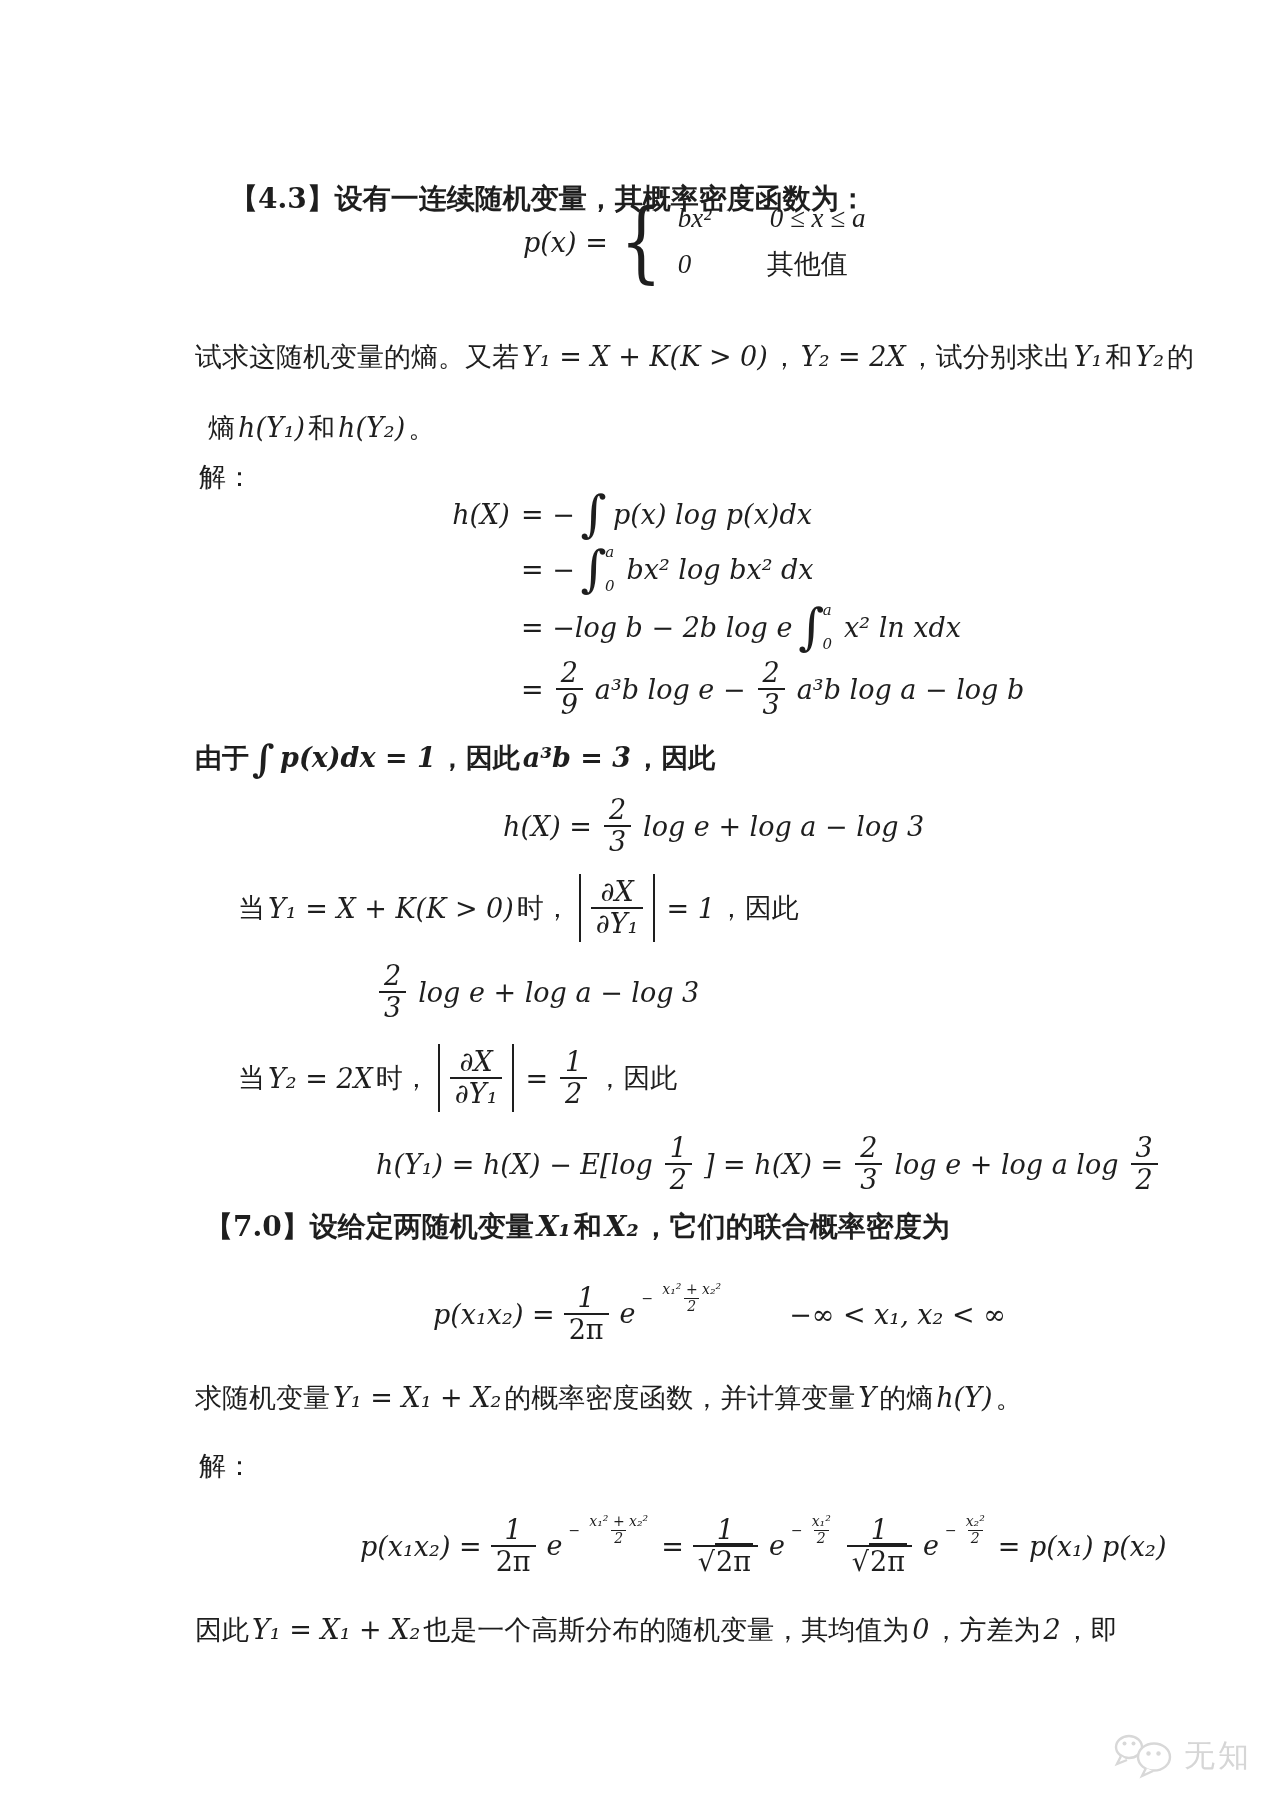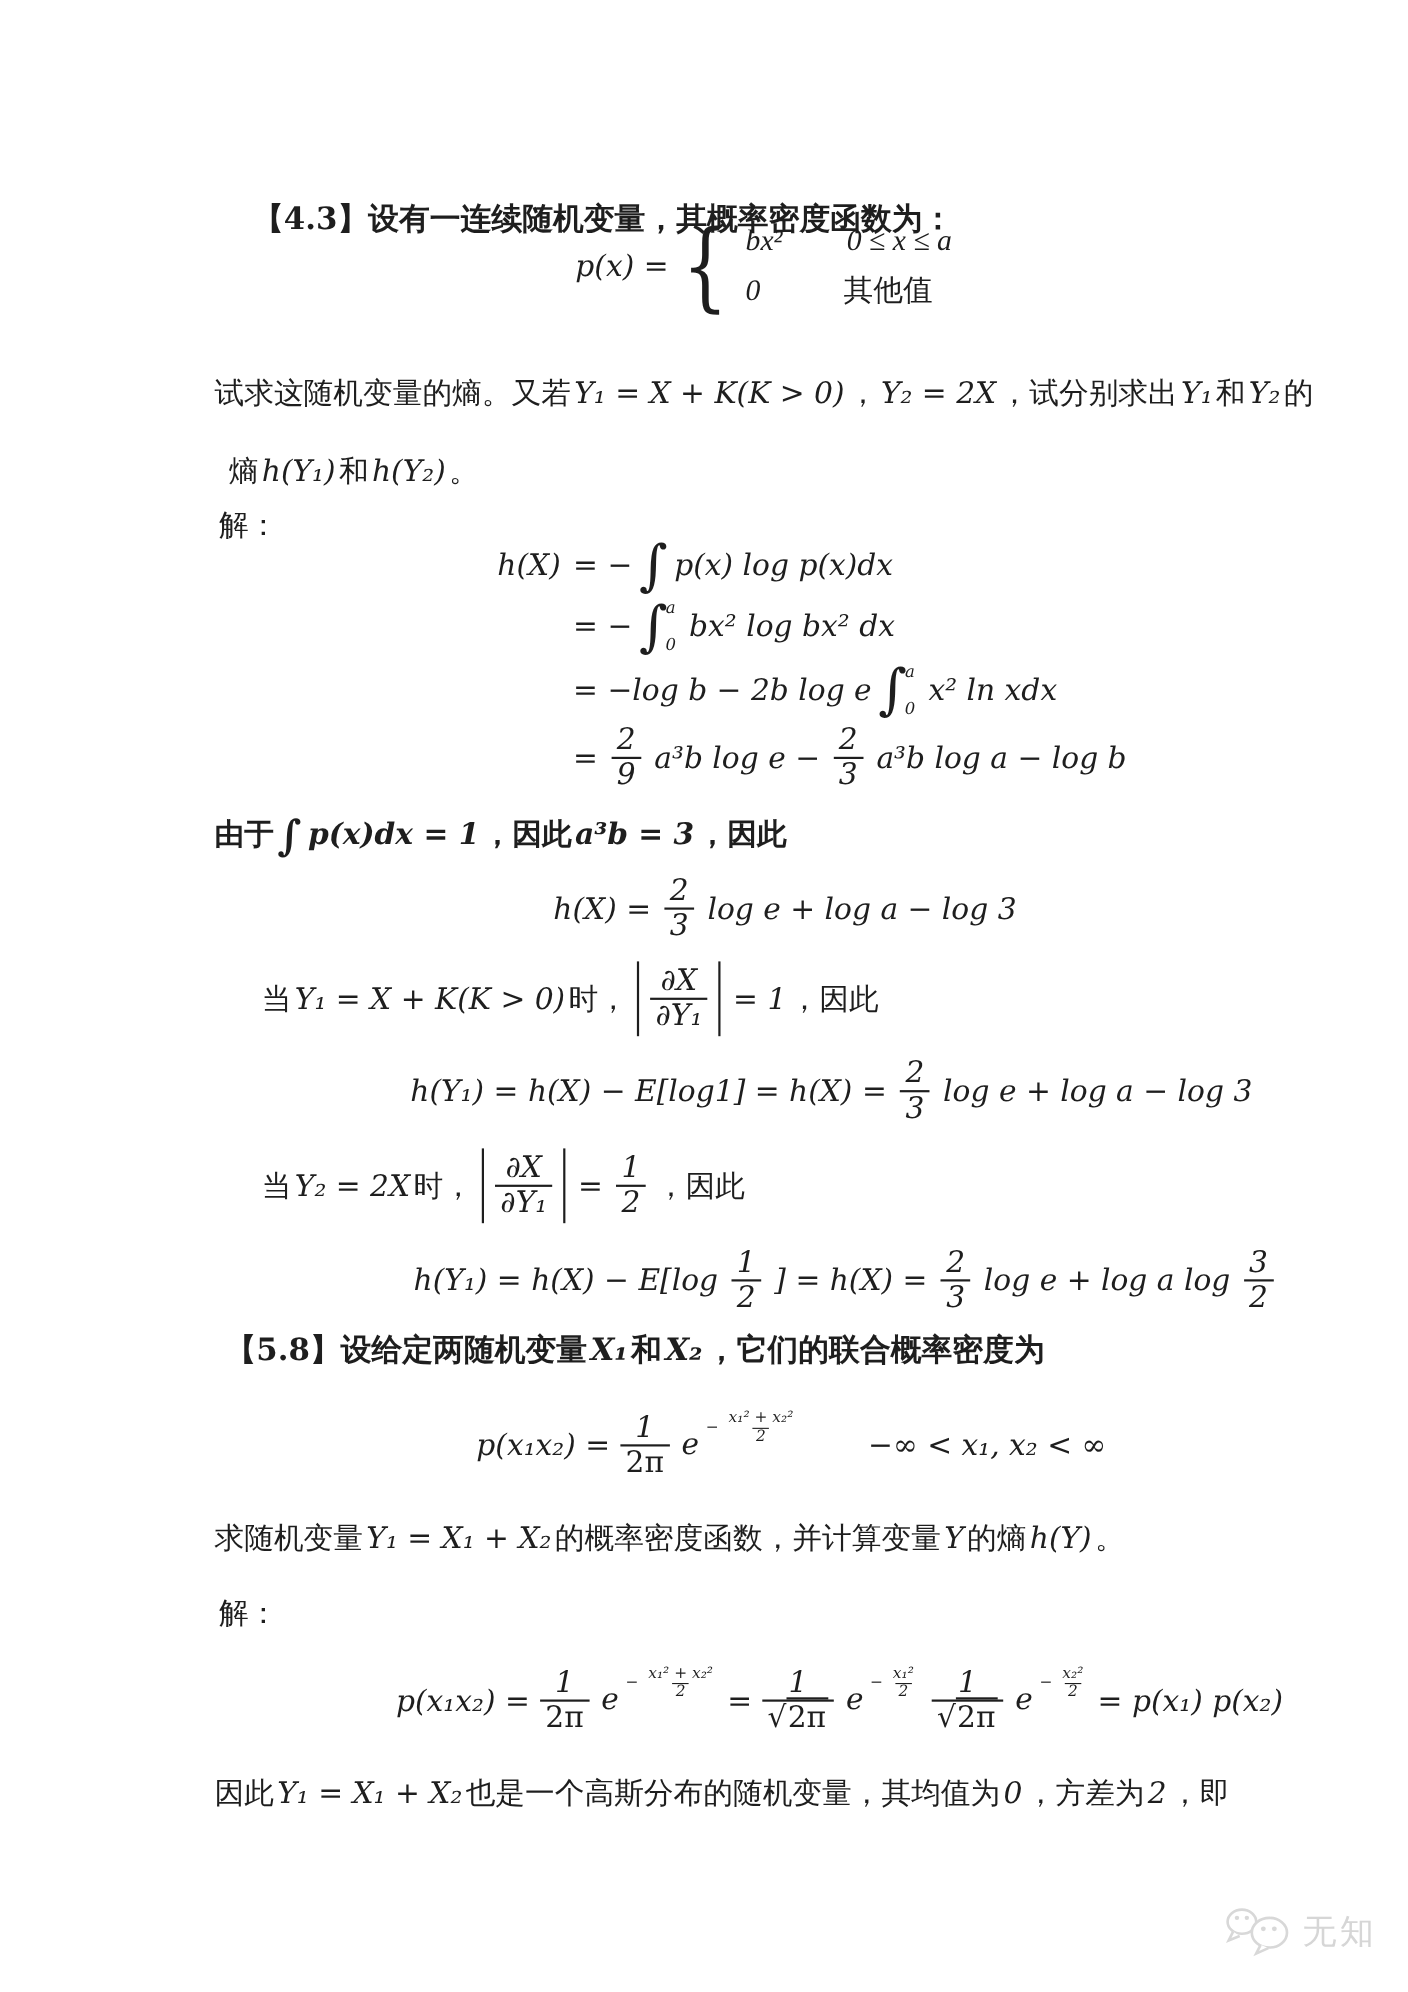--- a/index.html
+++ b/index.html
@@ -169,21 +169,20 @@
       <span class="num m">∂X</span>
       <span class="den m">∂Y₁</span>
     </span>
     <span class="bar"></span>
   </span>
   <span class="m">= 1</span>
   <span class="cn">，因此</span>
 </div>
 
 <div class="blk flexline" style="left:370px; top:960px; height:64px;">
-  <span class="m">h(Y₁) = h(X) − E[log1] = h(X) =</span>
   <span class="frac">
     <span class="num m">2</span>
     <span class="den m">3</span>
   </span>
   <span class="m">log e + log a − log 3</span>
 </div>
 
 <div class="blk flexline" style="left:238px; top:1036px; height:84px;">
   <span class="cn">当</span>
   <span class="m">Y₂ = 2X</span>
@@ -216,21 +215,21 @@
     <span class="den m">3</span>
   </span>
   <span class="m">log e + log a log</span>
   <span class="frac">
     <span class="num m">3</span>
     <span class="den m">2</span>
   </span>
 </div>
 
 <div class="blk heading" style="left:205px; top:1208px;">
-  <span class="cn">【5.8】设给定两随机变量</span><span class="m">X₁</span><span class="cn">和</span><span class="m">X₂</span><span class="cn">，它们的联合概率密度为</span>
+  <span class="cn">【7.0】设给定两随机变量</span><span class="m">X₁</span><span class="cn">和</span><span class="m">X₂</span><span class="cn">，它们的联合概率密度为</span>
 </div>
 
 <div class="blk flexline" style="left:430px; top:1272px; height:84px;">
   <span class="m">p(x₁x₂) =</span>
   <span class="frac">
     <span class="num m">1</span>
     <span class="den">2π</span>
   </span>
   <span class="ewrap">
     <span class="m">e</span>

